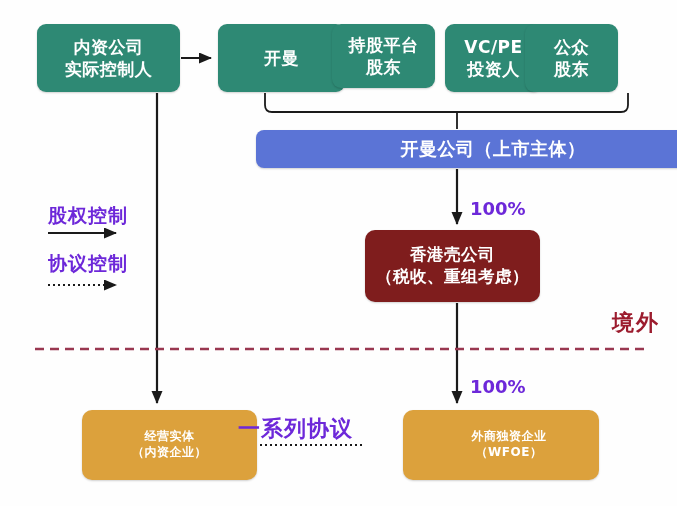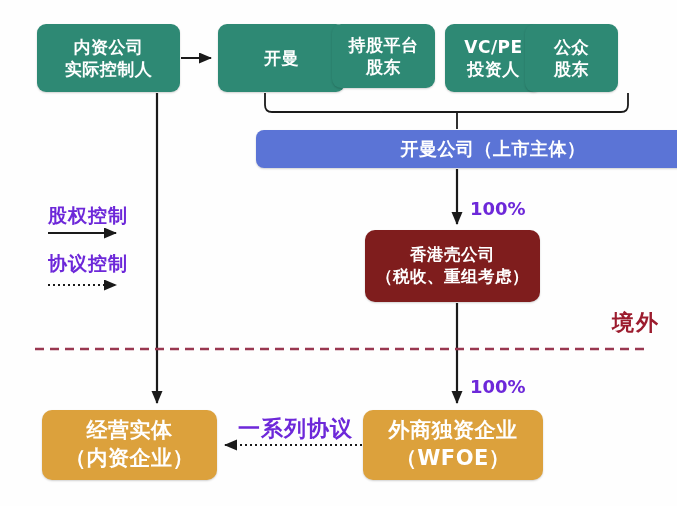--- a/index.html
+++ b/index.html
@@ -13,31 +13,31 @@
   .node{
     position:absolute;z-index:2;display:flex;flex-direction:column;
     align-items:center;justify-content:center;
     color:#ffffff;font-weight:700;text-align:center;
     line-height:1.32;letter-spacing:.5px;
   }
   .node span{display:block;}
   .green{background:#2e8974;border-radius:9px;font-size:17px;box-shadow:0 1px 2px rgba(0,0,0,.18);}
   .blue{background:#5b74d6;border-radius:8px;font-size:18px;box-shadow:0 1px 2px rgba(0,0,0,.18);padding-left:41px;}
   .pink{background:#7f1d1d;border-radius:10px;font-size:17px;box-shadow:0 1px 2px rgba(0,0,0,.18);text-align:center;}
-  .orange{background:#dca13c;border-radius:10px;font-size:21px;box-shadow:0 1px 2px rgba(0,0,0,.18);}
+  .orange{background:#dca13c;border-radius:10px;font-size:12px;box-shadow:0 1px 2px rgba(0,0,0,.18);margin-left:40px;}
 
   .n-controller{left:37px;top:24px;width:143px;height:68px;}
   .n-cayman{left:218px;top:24px;width:127px;height:68px;}
   .n-holding{left:332px;top:24px;width:103px;height:64px;align-items:center;}
   .n-vcpe{left:445px;top:24px;width:97px;height:68px;}
   .n-public{left:525px;top:24px;width:93px;height:68px;}
   .n-listed{left:256px;top:130px;width:392px;height:38px;}
   .n-hkshell{left:365px;top:230px;width:175px;height:72px;font-size:16.5px;}
   .n-operating{left:42px;top:410px;width:175px;height:70px;}
-  .n-wfoe{left:363px;top:410px;width:180px;height:70px;}
+  .n-wfoe{left:363px;top:410px;width:180px;height:70px;padding-left:16px;}
 
   .flabel{position:absolute;z-index:2;color:#6d28d9;white-space:nowrap;}
   .pct-top{left:470px;top:198px;font-size:18px;font-weight:600;}
   .pct-bottom{left:470px;top:376px;font-size:18px;font-weight:600;}
   .agreements{left:238px;top:414px;font-size:22px;font-weight:600;letter-spacing:1px;}
   .legend-equity{left:48px;top:203px;font-size:19px;font-weight:600;letter-spacing:1px;}
   .legend-contract{left:48px;top:251px;font-size:19px;font-weight:600;letter-spacing:1px;}
   .region{position:absolute;z-index:2;color:#9c1c2e;font-size:22px;font-weight:800;letter-spacing:2px;}
   .offshore{left:612px;top:308px;}
   .onshore{left:598px;top:356px;}

